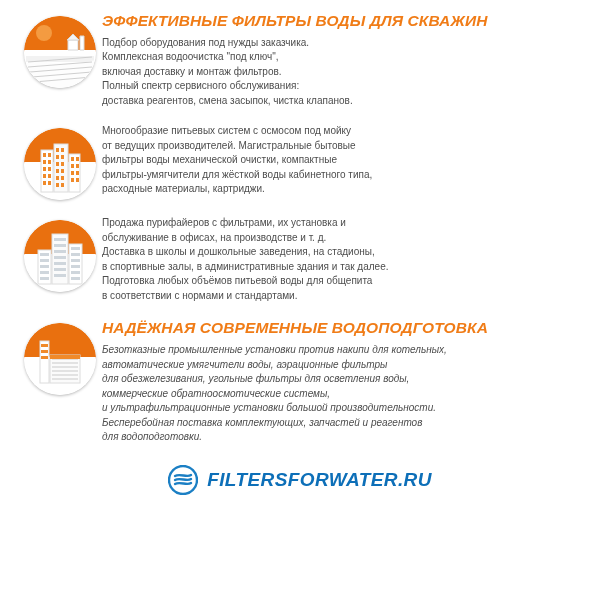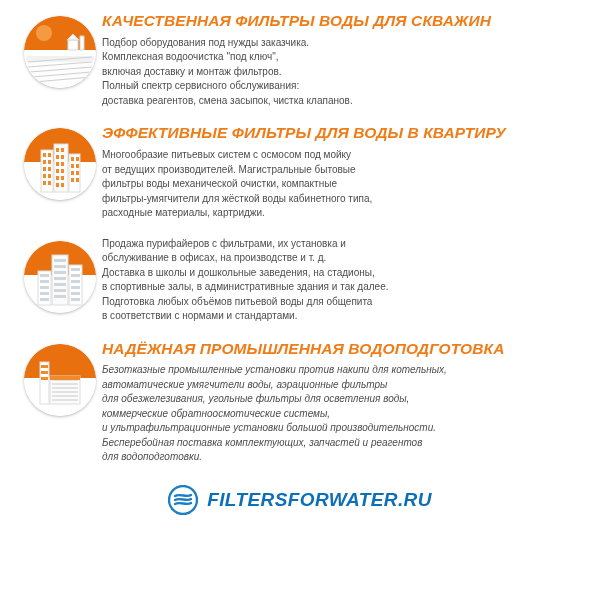--- a/index.html
+++ b/index.html
@@ -131,21 +131,21 @@
             <path d="M8 61 L68 56" stroke="#cfcfcf" stroke-width="1.1" fill="none"></path>
             <path d="M10 66 L68 61" stroke="#cfcfcf" stroke-width="1.1" fill="none"></path>
             <path d="M44 24 L54 24 L54 34 L44 34 Z" fill="#ffffff" stroke="#d8d8d8" stroke-width="1"></path>
             <path d="M43 24 L49 18 L55 24 Z" fill="#f4f4f4" stroke="#d8d8d8" stroke-width="1"></path>
             <path d="M56 20 L60 20 L60 34 L56 34 Z" fill="#ffffff" stroke="#d8d8d8" stroke-width="1"></path>
           </g>
         </svg>
       </div>
     </div>
     <div class="text-col">
-      <h2 class="heading">КАЧЕСТВЕННАЯ ФИЛЬТРЫ ВОДЫ ДЛЯ СКВАЖИН</h2>
+      <h2 class="heading">ЭФФЕКТИВНЫЕ ФИЛЬТРЫ ВОДЫ ДЛЯ СКВАЖИН</h2>
       <p class="body" style="white-space: pre-line;">Подбор оборудования под нужды заказчика.
 Комплексная водоочистка "под ключ",
 включая доставку и монтаж фильтров.
 Полный спектр сервисного обслуживания:
 доставка реагентов, смена засыпок, чистка клапанов.</p>
     </div>
   </div>
 
   <div class="section sect-wrap s2">
     <div class="icon-col">
@@ -193,21 +193,20 @@
               <rect x="47" y="43" width="3" height="4"></rect>
                 <rect x="52" y="43" width="3" height="4"></rect>
               <rect x="47" y="50" width="3" height="4"></rect>
                 <rect x="52" y="50" width="3" height="4"></rect>
             </g>
           </g>
         </svg>
       </div>
     </div>
     <div class="text-col">
-      <h2 class="heading">ЭФФЕКТИВНЫЕ ФИЛЬТРЫ ДЛЯ ВОДЫ В КВАРТИРУ</h2>
       <p class="body" style="white-space: pre-line;">Многообразие питьевых систем с осмосом под мойку
 от ведущих производителей. Магистральные бытовые
 фильтры воды механической очистки, компактные
 фильтры-умягчители для жёсткой воды кабинетного типа,
 расходные материалы, картриджи.</p>
     </div>
   </div>
 
   <div class="section sect-wrap s3">
     <div class="icon-col">
@@ -284,21 +283,21 @@
               <path d="M28 48 H54"></path>
                 <path d="M28 52 H54"></path>
                 <path d="M28 56 H54"></path>
             </g>
             <rect x="26" y="32" width="30" height="4" fill="#f08a2a"></rect>
           </g>
         </svg>
       </div>
     </div>
     <div class="text-col">
-      <h2 class="heading">НАДЁЖНАЯ ПРОМЫШЛЕННАЯ ВОДОПОДГОТОВКА</h2>
+      <h2 class="heading">НАДЁЖНАЯ СОВРЕМЕННЫЕ ВОДОПОДГОТОВКА</h2>
       <p class="body" style="white-space: pre-line; font-style: italic;">Безотказные промышленные установки против накипи для котельных,
 автоматические умягчители воды, аэрационные фильтры
 для обезжелезивания, угольные фильтры для осветления воды,
 коммерческие обратноосмотические системы,
 и ультрафильтрационные установки большой производительности.
 Бесперебойная поставка комплектующих, запчастей и реагентов
 для водоподготовки.</p>
     </div>
   </div>
 

